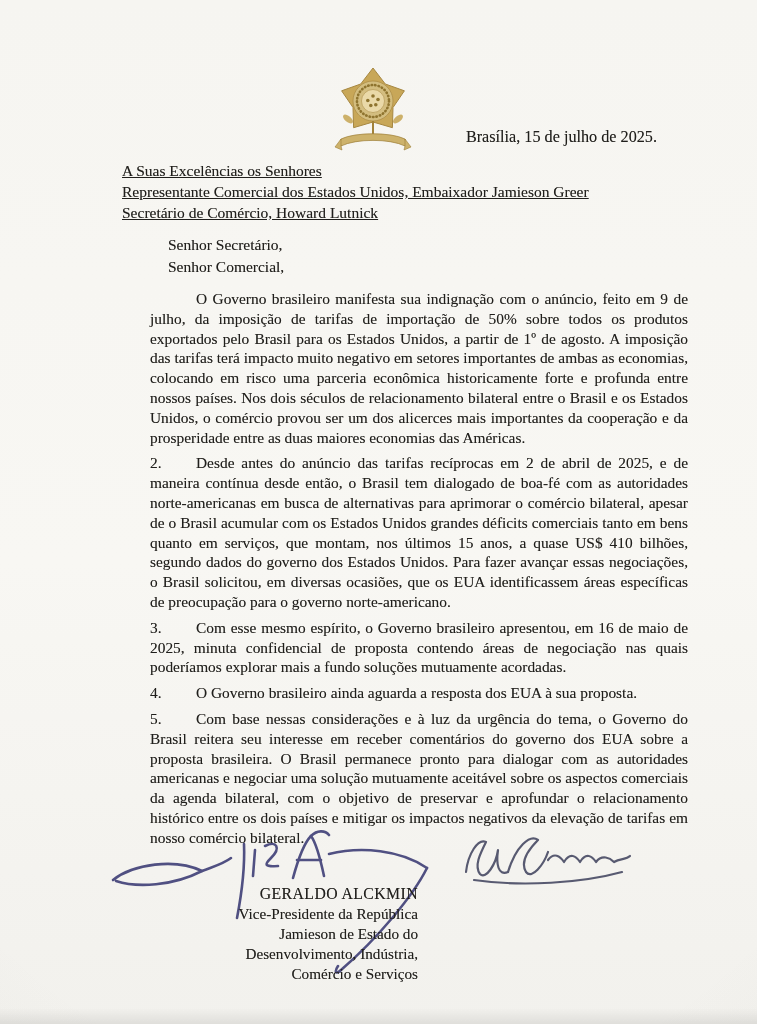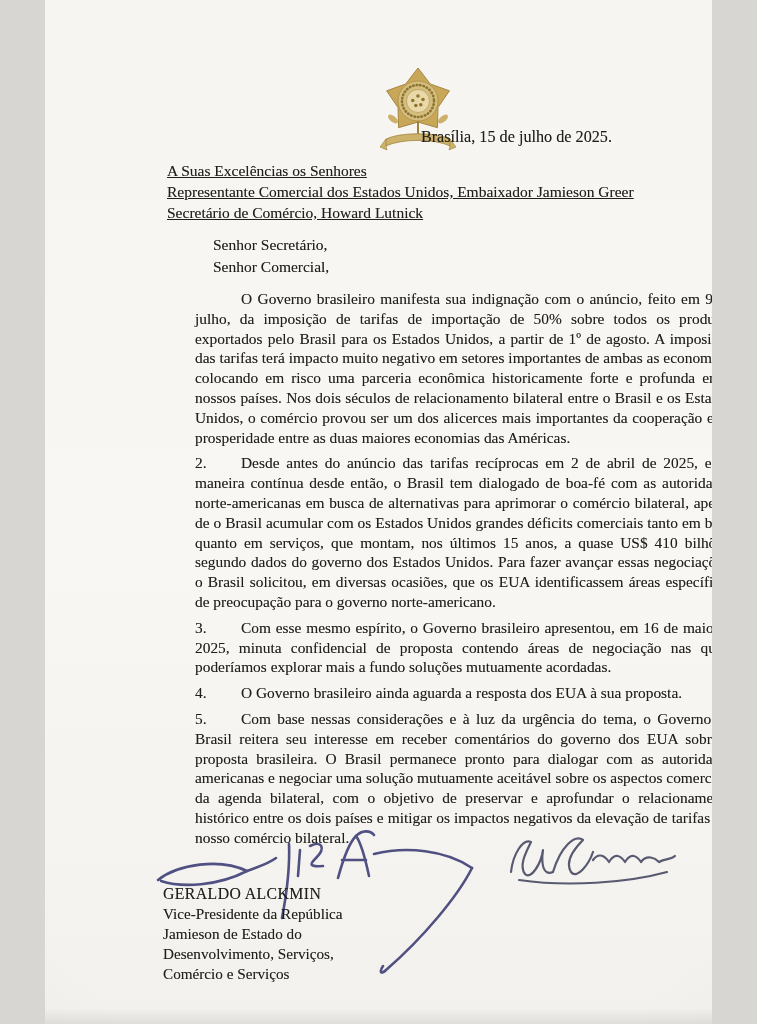--- a/index.html
+++ b/index.html
@@ -1,18 +1,18 @@
 <!DOCTYPE html>
 <html><head>
 <meta charset="utf-8">
 <style>
   html, body { margin: 0; padding: 0; background: #d8d6d2; }
   .page {
     position: relative;
-    width: 667px;
+    width: 757px;
     height: 1024px;
     margin: 0 auto;
     background: linear-gradient(180deg, #f6f5f1 0%, #f8f7f3 55%, #f2f1ed 100%);
     font-family: "Liberation Serif", "DejaVu Serif", serif;
     color: #201f1c;
     text-shadow: 0 0 0.45px rgba(45,42,36,0.45);
     overflow: hidden;
   }
   .page::before {
     content: ""; position: absolute; inset: 0; pointer-events: none;
@@ -25,21 +25,21 @@
   .emblem { position: absolute; left: 333px; top: 63px; filter: blur(0.35px); }
   .autograph { position: absolute; filter: blur(0.25px); }
   .autograph-left { left: 103px; top: 826px; }
   .autograph-right { left: 452px; top: 830px; }
   .date-line { position: absolute; top: 128px; right: 100px; font-size: 16.2px; }
   .addressee { position: absolute; left: 122px; top: 160px; font-size: 15.5px; line-height: 21px; text-decoration: underline; }
   .salutation { position: absolute; left: 168px; top: 234px; font-size: 15.5px; line-height: 21.5px; }
   .body-block { position: absolute; left: 122px; top: 289px; width: 538px; font-size: 15.4px; line-height: 19.8px; text-align: justify; margin-left: 28px; }
   .para { margin: 0 0 6px 0; }
   .pnum { display: inline-block; width: 46px; }
-  .sig-block { position: absolute; text-align: left; font-size: 15.2px; line-height: 20px; }
+  .sig-block { position: absolute; text-align: right; font-size: 15.2px; line-height: 20px; }
   .sig-left { left: 118px; top: 884px; width: 300px; }
   .sig-right { left: 412px; top: 890px; width: 256px; }
   .sig-name { font-size: 15.8px; letter-spacing: 0.4px; }
 </style>
 </head>
 <body>
 
 <div class="page">
 
   <svg class="emblem" width="80" height="92" viewBox="0 0 80 92" aria-hidden="true">
@@ -102,18 +102,18 @@
       <path d="M56,42 C64,16 78,4 86,10 C76,20 68,32 74,42 C80,50 92,34 96,22"></path>
       <path d="M96,30 C102,22 108,26 112,32 C118,22 124,26 128,32 C134,22 140,26 144,32 C150,24 158,28 162,32 C168,28 174,30 178,26"></path>
       <path d="M22,50 C70,57 130,53 170,42"></path>
     </g>
   </svg>
 
   <div class="sig-block sig-left">
     <div class="sig-name">GERALDO ALCKMIN</div>
     <div>Vice-Presidente da República</div>
     <div>Jamieson de Estado do</div>
-    <div>Desenvolvimento, Serviços,</div>
+    <div>Desenvolvimento, Indústria,</div>
     <div>Comércio e Serviços</div>
   </div>
 
 
 </div>
 
 </body></html>

